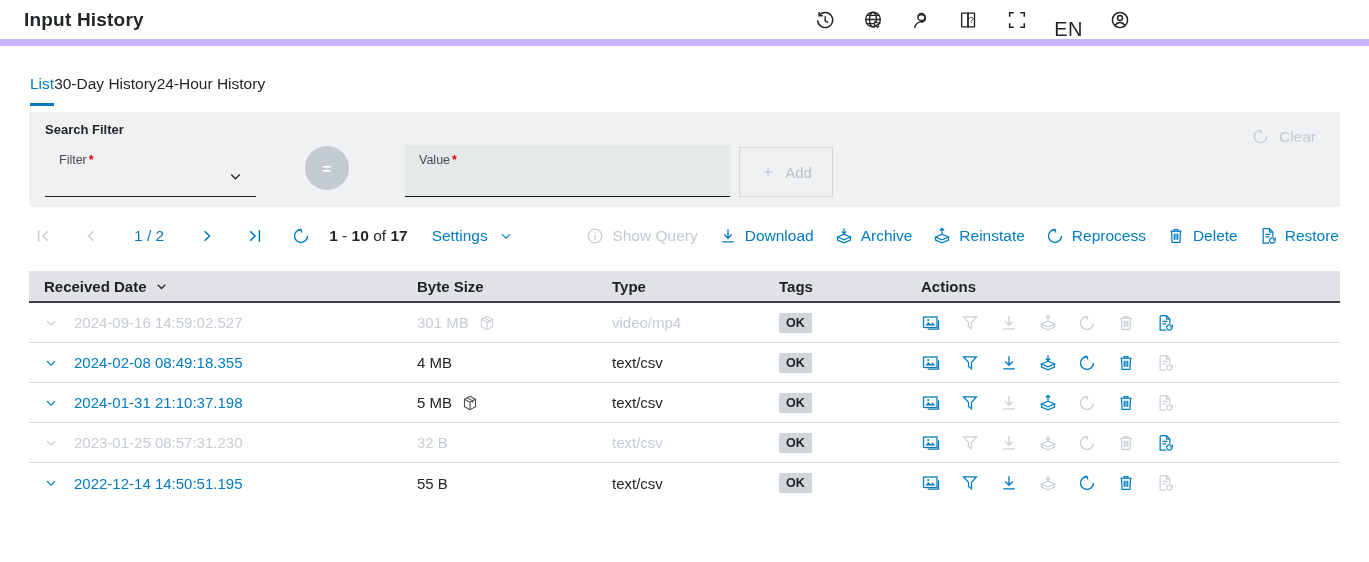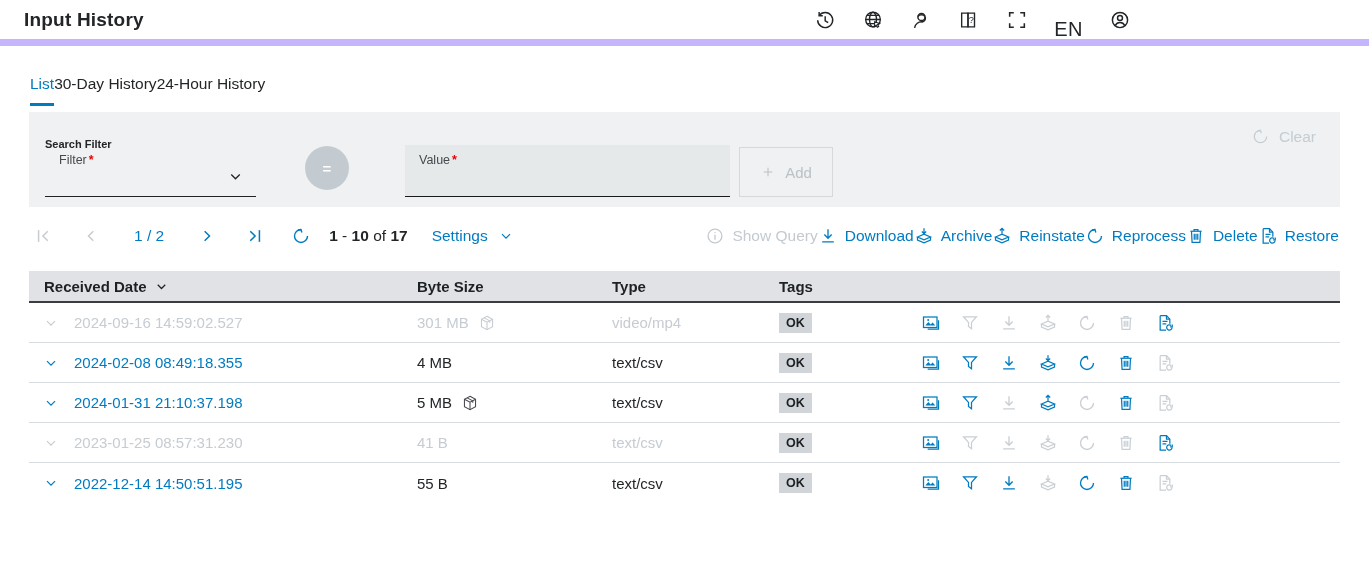--- a/index.html
+++ b/index.html
@@ -18,21 +18,21 @@
   .tico { cursor:pointer; }
   .lang { font-size:20px; letter-spacing:.5px; cursor:pointer;margin-top:20px; }
 
   
   .tabs { display:flex; padding-left:30px; margin-top:29px; }
   .tab { font-size:15.5px; padding-bottom:10px; border-bottom:3px solid transparent; cursor:pointer; color:#222629; }
   .tab.active { color:#007bc0; border-bottom-color:#007bc0; }
 
   
   .filter-panel { margin:6px 29px 0; height:95px; background:#eff1f2; position:relative; }
-  .fp-title { position:absolute; left:16px; top:26px; font-size:11px; font-weight:700; }
+  .fp-title { position:absolute; left:16px; top:10px; font-size:13px; font-weight:700; }
   .field { position:absolute; top:33px; height:52px; }
   .field-filter { left:16px; width:211px; border-bottom:1px solid #222; cursor:pointer; }
   .field-label { padding:8px 0 0 14px; font-size:12.5px; color:#46494d; }
   .req { color:#ed0007; font-weight:700; margin-left:2px; }
   .field-filter .chev { position:absolute; right:12px; bottom:11px; width:17px; height:17px; color:#222; }
   .eq-circle { position:absolute; left:276px; top:34px; width:44px; height:44px; border-radius:50%;
     background:#c3cad0; color:#fff; display:flex; align-items:center; justify-content:center;
     font-size:15px; font-weight:700; cursor:pointer; }
   .field-value { left:376px; width:325px; background:#e6e9ea; border-bottom:1px solid #17191b; cursor:text; }
   .btn-add { position:absolute; left:710px; top:35px; width:94px; height:50px; border:1px solid #d5d9dc;
@@ -45,21 +45,21 @@
   
   .toolbar { display:flex; align-items:center; height:44px; margin-top:7px; padding:0 30px 0 34px; font-size:15.5px; }
   .pg { display:flex; align-items:center; gap:27px; }
   .pbtn { width:20px; height:20px; color:#007bc0; cursor:pointer; }
   .pbtn.off { color:#c7ccd1; cursor:default; }
   .pg-label { color:#007bc0; margin:0 6px; cursor:pointer; }
   .range { margin-left:18px; }
   .range b { font-weight:700; }
   .settings { display:flex; align-items:center; gap:10px; color:#007bc0; margin-left:24px; cursor:pointer; }
   .settings svg { width:16px; height:16px; }
-  .tb-actions { margin-left:auto; display:flex; align-items:flex-end; }
+  .tb-actions { margin-left:auto; display:flex; align-items:flex-end; gap:20px; }
   .tb-btn { display:flex; align-items:center; gap:7px; color:#007bc0; cursor:pointer; white-space:nowrap; }
   .tb-btn svg { width:20px; height:20px; }
   .tb-btn.off { color:#c3cad0; cursor:default; }
 
   
   .table { margin:13px 29px 0; }
   .thead { display:grid; grid-template-columns:373px 195px 167px 142px 1fr; align-items:center;
     background:#e0e2e5; height:32px; padding-left:15px; border-bottom:2px solid #3a3d41;
     font-weight:700; font-size:15px; color:#1d2124; }
   .th { display:flex; align-items:center; gap:7px; }
@@ -284,20 +284,21 @@
         <span>Received Date</span>
         <span class="sort">
           <svg viewBox="0 0 24 24" fill="none" stroke="currentColor" stroke-width="2">
               <path d="M6 9.2l6 6 6-6"></path>
             </svg>
         </span>
       </div>
       <div class="th">Byte Size</div>
       <div class="th">Type</div>
       <div class="th">Tags</div>
+      <div class="th">Actions</div>
     </div>
     <div>
         <div class="trow muted">
     <span class="expander">
       <svg viewBox="0 0 24 24" fill="none" stroke="currentColor" stroke-width="1.8">
               <path d="M6 9.2l6 6 6-6"></path>
             </svg>
     </span>
     <span class="cell-date">2024-09-16 14:59:02.527</span>
     <span class="cell-size">
@@ -504,21 +505,21 @@
     </span>
   </div>
         <div class="trow muted">
     <span class="expander">
       <svg viewBox="0 0 24 24" fill="none" stroke="currentColor" stroke-width="1.8">
               <path d="M6 9.2l6 6 6-6"></path>
             </svg>
     </span>
     <span class="cell-date">2023-01-25 08:57:31.230</span>
     <span class="cell-size">
-      <span>41 B</span>
+      <span>32 B</span>
 
     </span>
     <span class="cell-type">text/csv</span>
     <span><span class="tag">OK</span></span>
     <span class="cell-actions">
       <span class="act on">
         <svg viewBox="0 0 24 24" fill="none" stroke="currentColor" stroke-width="1.5">
           <rect x="3" y="4.8" width="16.2" height="12.6"></rect>
           <path d="M5.2 14.9l3.6-4.2 2.8 3 2.3-2.4 3.3 3.6z" fill="currentColor" stroke="none"></path>
           <circle cx="8.6" cy="8.4" r="1.2" fill="currentColor" stroke="none"></circle>

